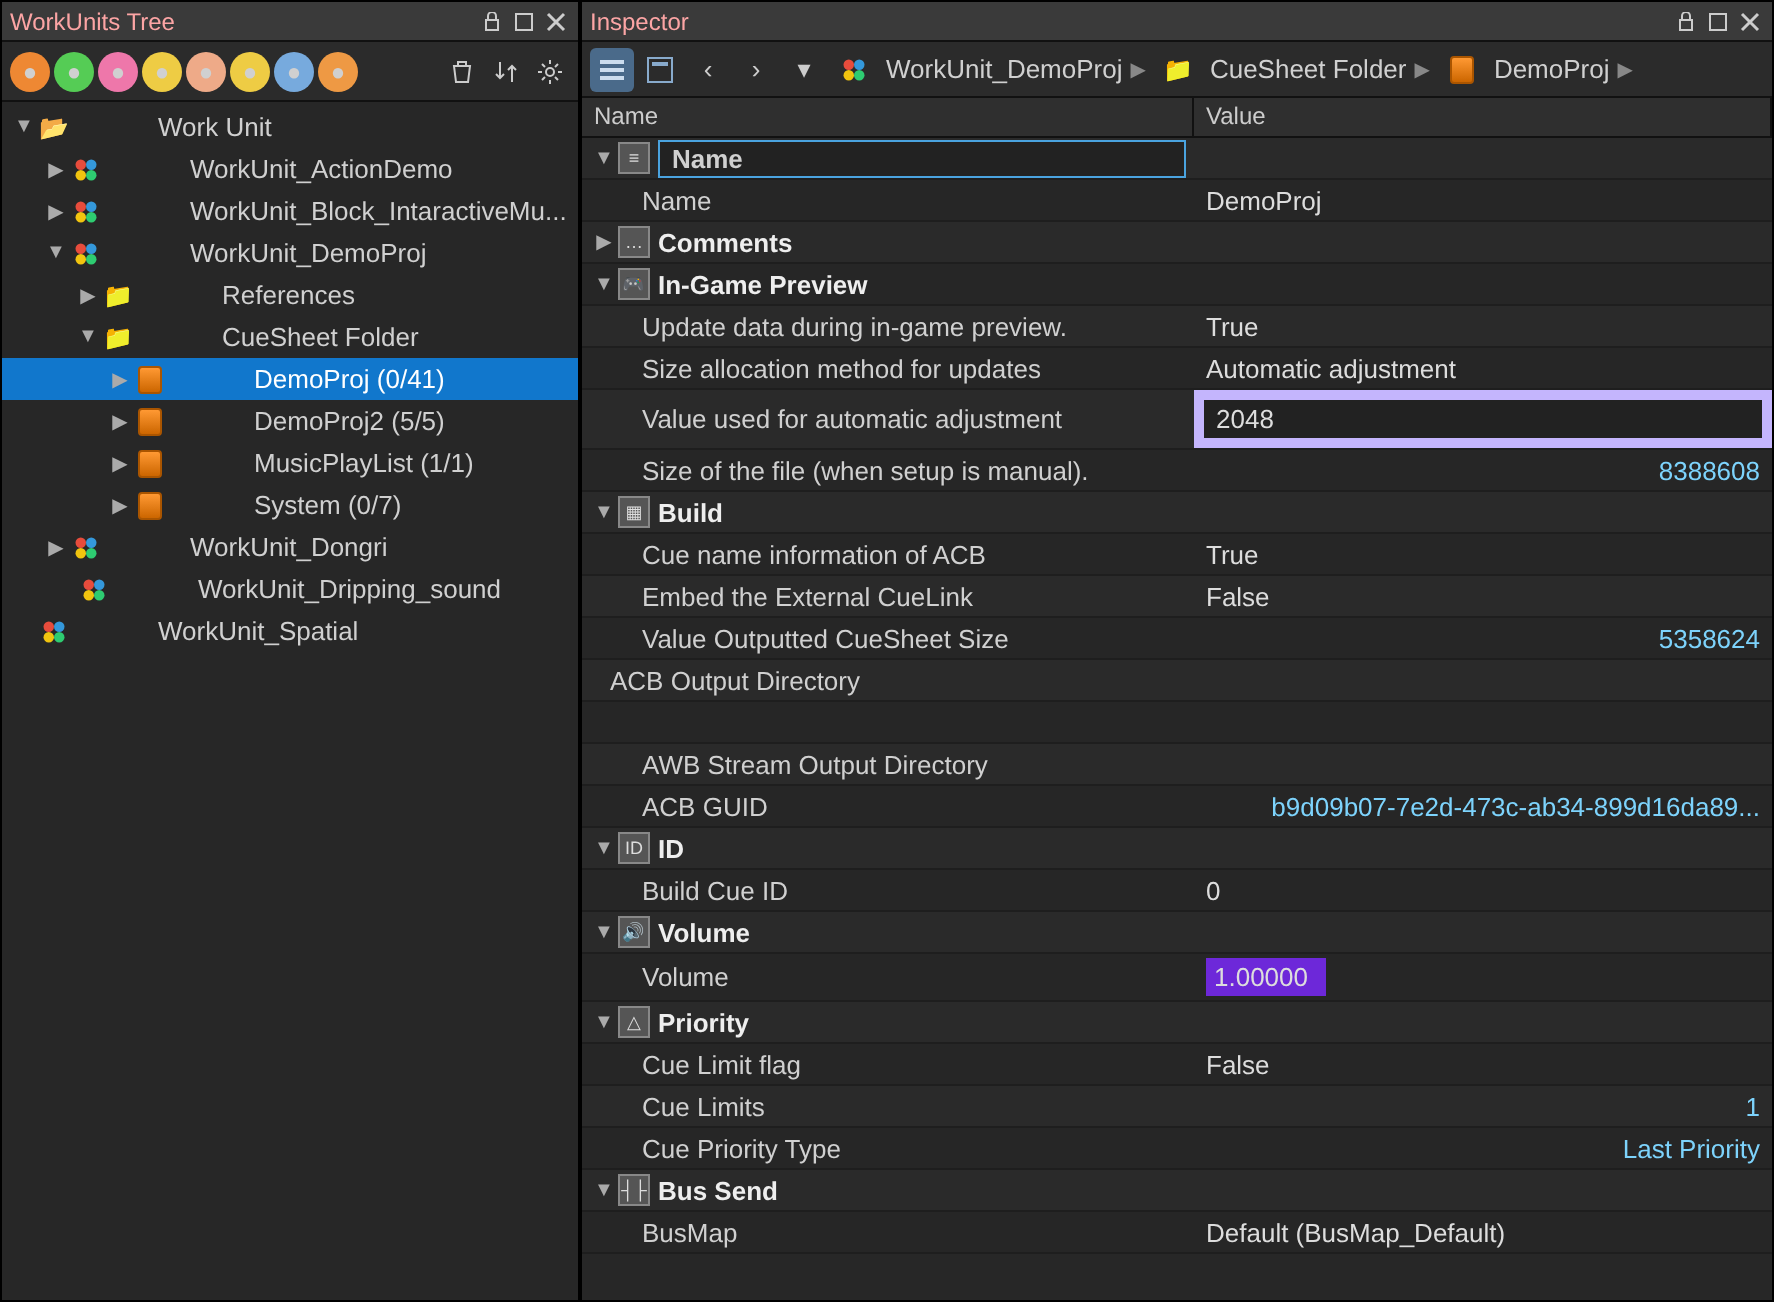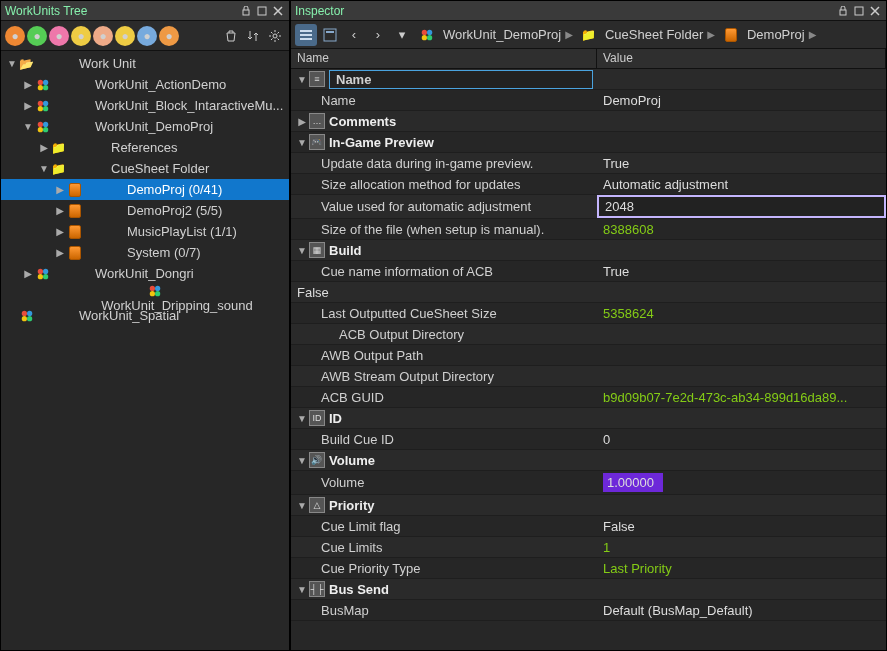--- a/index.html
+++ b/index.html
@@ -2,21 +2,21 @@
 <html><head>
 <meta charset="utf-8">
 <style>
 * { box-sizing: border-box; margin: 0; padding: 0; font-family: "Segoe UI", Tahoma, sans-serif; font-size: 13px; }
 body { background: #1a1a1a; color: #d0d0d0; width: 887px; height: 651px; display: flex; overflow: hidden; }
 
 .panel { display: flex; flex-direction: column; background: #272727; border: 1px solid #000; }
 .panel-left { width: 290px; }
 .panel-right { flex: 1; }
 
-.panel-title { background: #3a3a3a; color: #86efac; height: 20px; display: flex; align-items: center; padding: 0 4px; border-bottom: 1px solid #111; }
+.panel-title { background: #3a3a3a; color: #fca5a5; height: 20px; display: flex; align-items: center; padding: 0 4px; border-bottom: 1px solid #111; }
 .panel-title .title-text { flex: 1; font-size: 12px; }
 .panel-title .win-icons { display: flex; gap: 2px; }
 .win-icon { width: 14px; height: 14px; color: #ccc; cursor: pointer; display:flex;align-items:center;justify-content:center; }
 
 .toolbar { background: #2b2b2b; height: 30px; display: flex; align-items: center; padding: 2px 4px; gap: 2px; border-bottom: 1px solid #111; }
 .tb-icon { width: 20px; height: 20px; border-radius: 50%; display: inline-flex; align-items: center; justify-content: center; font-size: 12px; cursor: pointer; }
 .tb-sep { flex: 1; }
 .tb-sq { width: 20px; height: 20px; display: inline-flex; align-items: center; justify-content: center; color: #ccc; cursor: pointer; }
 
 .tree { flex: 1; overflow: auto; padding: 2px 0; }
@@ -42,22 +42,22 @@
 .insp-header > div { padding: 2px 6px; font-size: 12px; color: #ccc; border-right: 1px solid #111; }
 .col-name { width: 306px; }
 .col-val { flex: 1; }
 
 .insp-body { flex: 1; overflow: auto; }
 .prop-row { display: flex; align-items: center; min-height: 21px; border-bottom: 1px solid #1e1e1e; }
 .prop-row:nth-child(odd) { background: #2a2a2a; }
 .prop-row:nth-child(even) { background: #262626; }
 .prop-name { width: 306px; display: flex; align-items: center; padding-left: 4px; }
 .prop-val { flex: 1; padding: 2px 6px; color: #ddd; }
-.prop-val.dim { color: #84cc16; }
-.prop-val.edit { border: 2px solid #c4b5fd; background: #222; }
+.prop-val.dim { color: #7dd3fc; text-align: right; }
+.prop-val.edit { border: 5px solid #c4b5fd; background: #222; }
 .group-icon { width: 16px; height: 16px; background: #555; border: 1px solid #888; display: inline-flex; align-items:center;justify-content:center; margin-right:4px; font-size:9px; color:#ddd; }
 .group-label { font-weight: bold; color: #eee; }
 .name-editing { border: 1px solid #4aa3df; background: #222; padding: 1px 6px; font-weight: bold; flex:1; margin-right:4px; }
 .val-editing { background:#6d28d9; padding:2px 4px; display:inline-block; min-width:60px; }
 
 svg { display: block; }
 </style>
 </head>
 <body>
 
@@ -199,21 +199,21 @@
         <span class="nd-icon">
           <svg class="wu-icon" viewBox="0 0 16 16">
             <circle cx="5" cy="5" r="3" fill="#e74c3c"></circle>
             <circle cx="11" cy="5" r="3" fill="#3498db"></circle>
             <circle cx="5" cy="11" r="3" fill="#f1c40f"></circle>
             <circle cx="11" cy="11" r="3" fill="#2ecc71"></circle>
           </svg>
         </span>
         <span class="nd-label">WorkUnit_Dongri</span>
       </div>
-      <div class="tree-row" style="padding-left: 24px; flex-direction: column;">
+      <div class="tree-row" style="padding-left: 24px;">
         <span class="tw"></span>
         <span class="nd-icon">
           <svg class="wu-icon" viewBox="0 0 16 16">
             <circle cx="5" cy="5" r="3" fill="#e74c3c"></circle>
             <circle cx="11" cy="5" r="3" fill="#3498db"></circle>
             <circle cx="5" cy="11" r="3" fill="#f1c40f"></circle>
             <circle cx="11" cy="11" r="3" fill="#2ecc71"></circle>
           </svg>
         </span>
         <span class="nd-label">WorkUnit_Dripping_sound</span>
@@ -368,38 +368,38 @@
         </div>
         <div class="prop-val"></div>
       </div>
       <div class="prop-row">
         <div class="prop-name" style="padding-left:30px">
           <span>Cue name information of ACB</span>
         </div>
         <div class="prop-val">True</div>
       </div>
       <div class="prop-row">
+        <div class="prop-name" style="padding-left:30px">
+          <span>Embed the External CueLink</span>
+        </div>
         <div class="prop-val">False</div>
       </div>
       <div class="prop-row">
         <div class="prop-name" style="padding-left:30px">
-          <span>Last Outputted CueSheet Size</span>
+          <span>Value Outputted CueSheet Size</span>
         </div>
         <div class="prop-val dim">5358624</div>
       </div>
       <div class="prop-row">
-        <div class="prop-name" style="padding-left:48px">
+        <div class="prop-name" style="padding-left:14px">
           <span>ACB Output Directory</span>
         </div>
         <div class="prop-val"></div>
       </div>
       <div class="prop-row">
-        <div class="prop-name" style="padding-left:30px">
-          <span>AWB Output Path</span>
-        </div>
         <div class="prop-val"></div>
       </div>
       <div class="prop-row">
         <div class="prop-name" style="padding-left:30px">
           <span>AWB Stream Output Directory</span>
         </div>
         <div class="prop-val"></div>
       </div>
       <div class="prop-row">
         <div class="prop-name" style="padding-left:30px">

